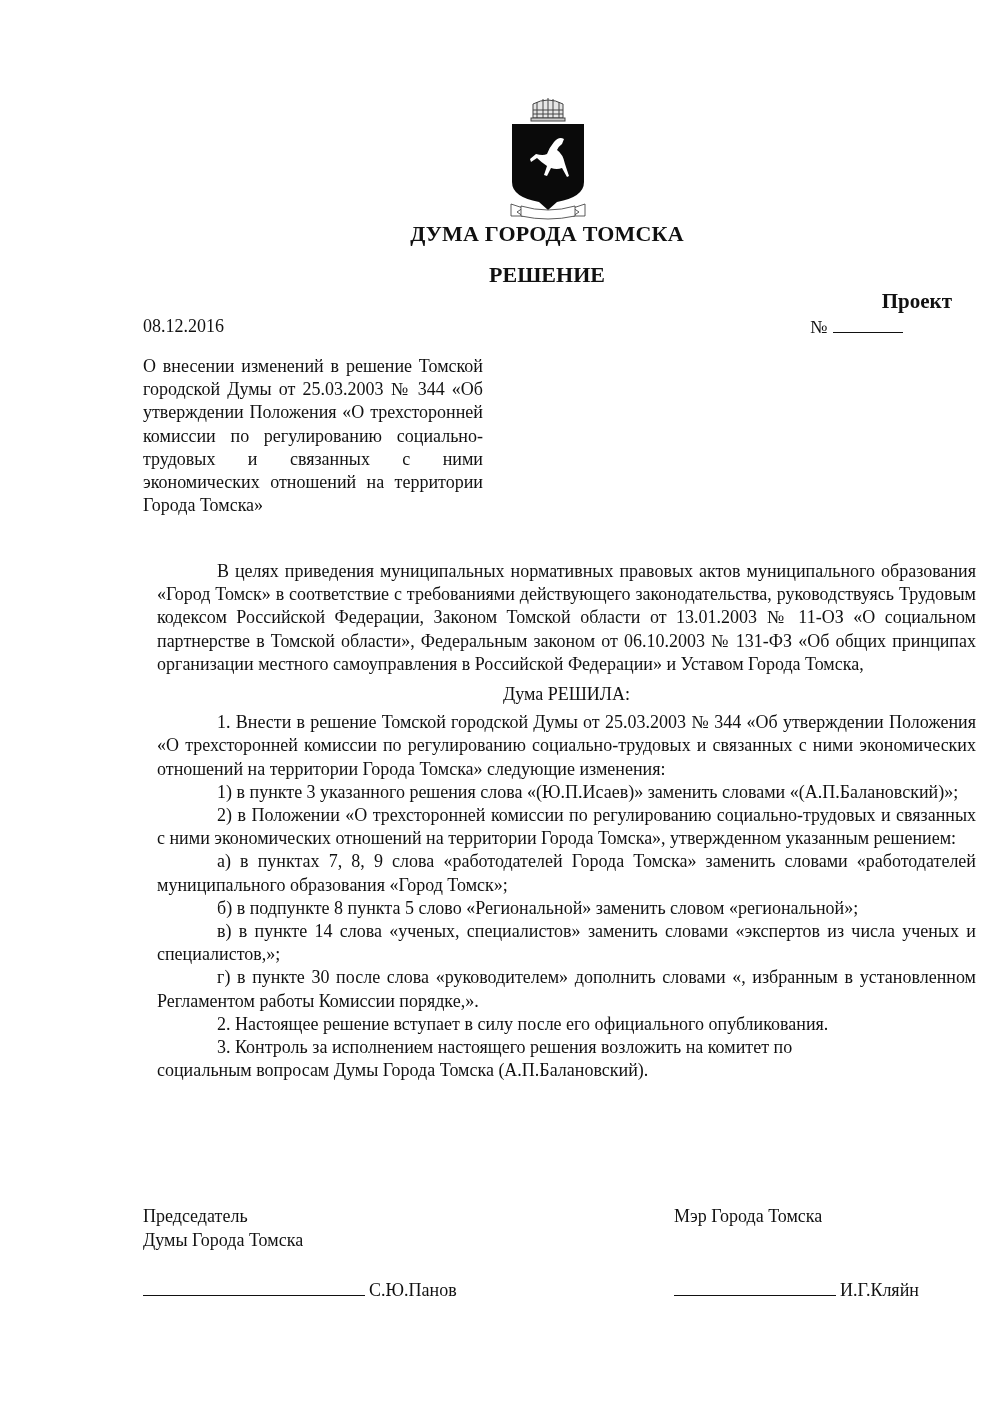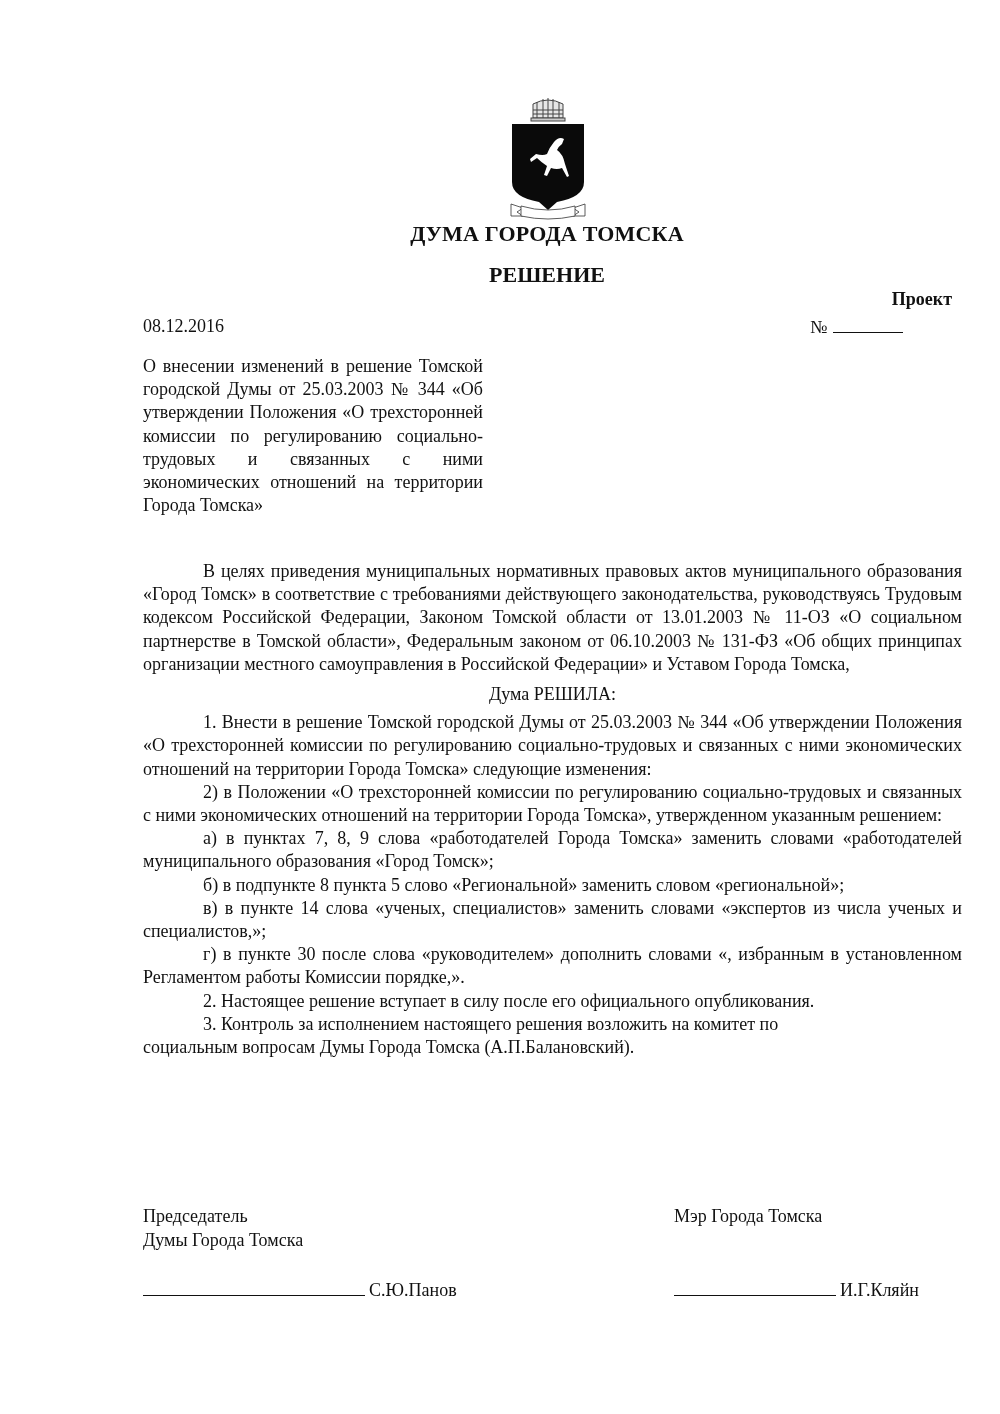--- a/index.html
+++ b/index.html
@@ -4,29 +4,29 @@
 <style>
   html, body { margin: 0; padding: 0; background: #ffffff; }
   body {
     width: 1000px; height: 1414px; position: relative; overflow: hidden;
     font-family: "Liberation Serif", serif; color: #111111;
   }
   .abs { position: absolute; }
   .emblem { left: 507px; top: 92px; width: 82px; height: 128px; }
   .h-title { left: 0; width: 1094px; top: 221px; text-align: center; font-size: 22px; font-weight: bold; letter-spacing: 0.2px; }
   .h-decision { left: 0; width: 1094px; top: 262px; text-align: center; font-size: 22px; font-weight: bold; }
-  .draft { right: 48px; top: 289px; font-size: 18px; font-weight: bold; }
+  .draft { right: 48px; top: 289px; font-size: 21px; font-weight: bold; }
   .date { left: 143px; top: 316px; font-size: 18px; }
   .number { left: 810px; top: 316px; font-size: 18px; }
   .number .blank { display: inline-block; width: 70px; border-bottom: 1px solid #111; margin-left: 6px; height: 16px; vertical-align: baseline; }
   .subject {
     left: 143px; top: 355px; width: 340px; font-size: 18px; font-weight: normal;
     line-height: 23.2px; text-align: justify; text-align-last: left;
   }
-  .body { left: 143px; top: 560px; width: 819px; font-size: 18px; line-height: 23.2px; }
+  .body { left: 157px; top: 560px; width: 819px; font-size: 18px; line-height: 23.2px; }
   .p { text-align: justify; margin: 0; }
   .ind { text-indent: 60px; }
   .center { text-align: center; margin: 0 0 5px 0; }
   .sig-left { left: 143px; top: 1205px; font-size: 18px; line-height: 23.5px; }
   .sig-right { left: 674px; top: 1205px; font-size: 18px; line-height: 23.5px; }
   .sign-line-l { left: 143px; top: 1275px; font-size: 18px; }
   .sign-line-r { left: 674px; top: 1275px; font-size: 18px; }
   .underline { display: inline-block; border-bottom: 1px solid #111; height: 20px; vertical-align: baseline; margin-right: 4px; }
 </style>
 </head>
@@ -68,20 +68,21 @@
 <div class="abs number">
   <span>№</span><span class="blank"></span>
 </div>
 
 <div class="abs subject">О внесении изменений в решение Томской городской Думы от 25.03.2003 № 344 «Об утверждении Положения «О трехсторонней комиссии по регулированию социально-трудовых и связанных с ними экономических отношений на территории Города Томска»</div>
 
 <div class="abs body">
   <p class="p ind">В целях приведения муниципальных нормативных правовых актов муниципального образования «Город Томск» в соответствие с требованиями действующего законодательства, руководствуясь Трудовым кодексом Российской Федерации, Законом Томской области от 13.01.2003 № 11-ОЗ «О социальном партнерстве в Томской области», Федеральным законом от 06.10.2003 № 131-ФЗ «Об общих принципах организации местного самоуправления в Российской Федерации» и Уставом Города Томска,</p>
   <p class="center" style="margin-top:7px">Дума РЕШИЛА:</p>
   <p class="p ind">1. Внести в решение Томской городской Думы от 25.03.2003 № 344 «Об утверждении Положения «О трехсторонней комиссии по регулированию социально-трудовых и связанных с ними экономических отношений на территории Города Томска» следующие изменения:</p>
+  <p class="p ind">1) в пункте 3 указанного решения слова «(Ю.П.Исаев)» заменить словами «(А.П.Балановский)»;</p>
   <p class="p ind">2) в Положении «О трехсторонней комиссии по регулированию социально-трудовых и связанных с ними экономических отношений на территории Города Томска», утвержденном указанным решением:</p>
   <p class="p ind">а) в пунктах 7, 8, 9 слова «работодателей Города Томска» заменить словами «работодателей муниципального образования «Город Томск»;</p>
   <p class="p ind">б) в подпункте 8 пункта 5 слово «Региональной» заменить словом «региональной»;</p>
   <p class="p ind">в) в пункте 14 слова «ученых, специалистов» заменить словами «экспертов из числа ученых и специалистов,»;</p>
   <p class="p ind">г) в пункте 30 после слова «руководителем» дополнить словами «, избранным в установленном Регламентом работы Комиссии порядке,».</p>
   <p class="p ind">2. Настоящее решение вступает в силу после его официального опубликования.</p>
   <p class="p ind" style="width:710px; text-align:left">3. Контроль за исполнением настоящего решения возложить на комитет по социальным вопросам Думы Города Томска (А.П.Балановский).</p>
 </div>
 
 <div class="abs sig-left">

